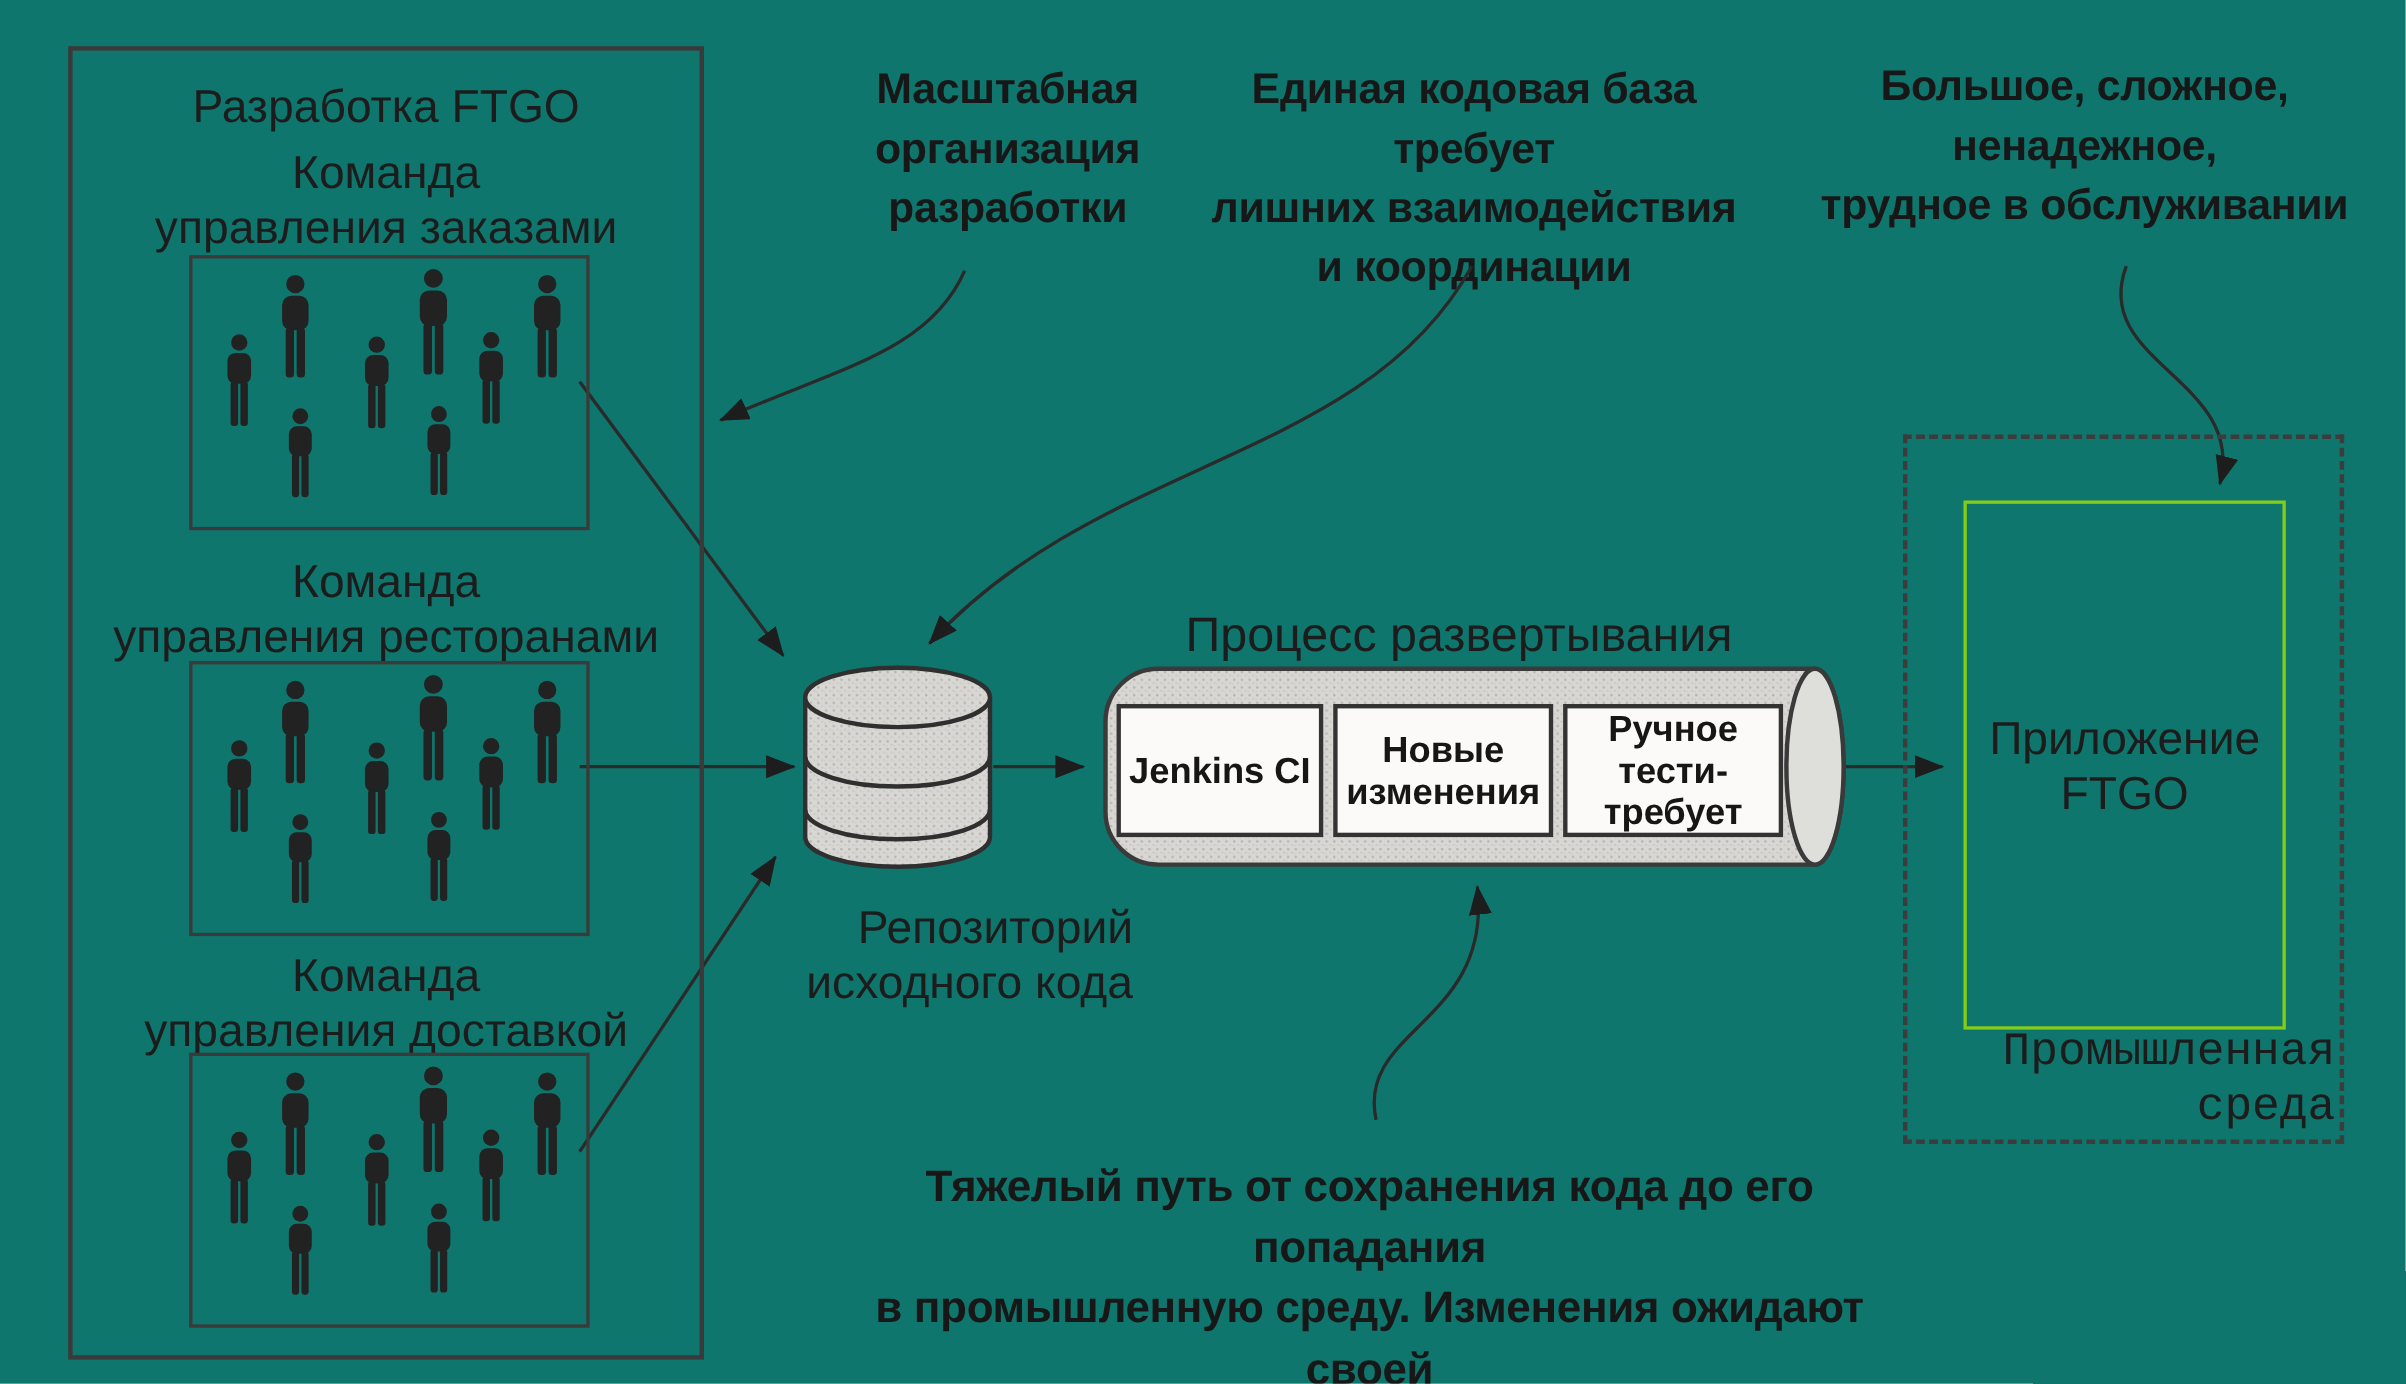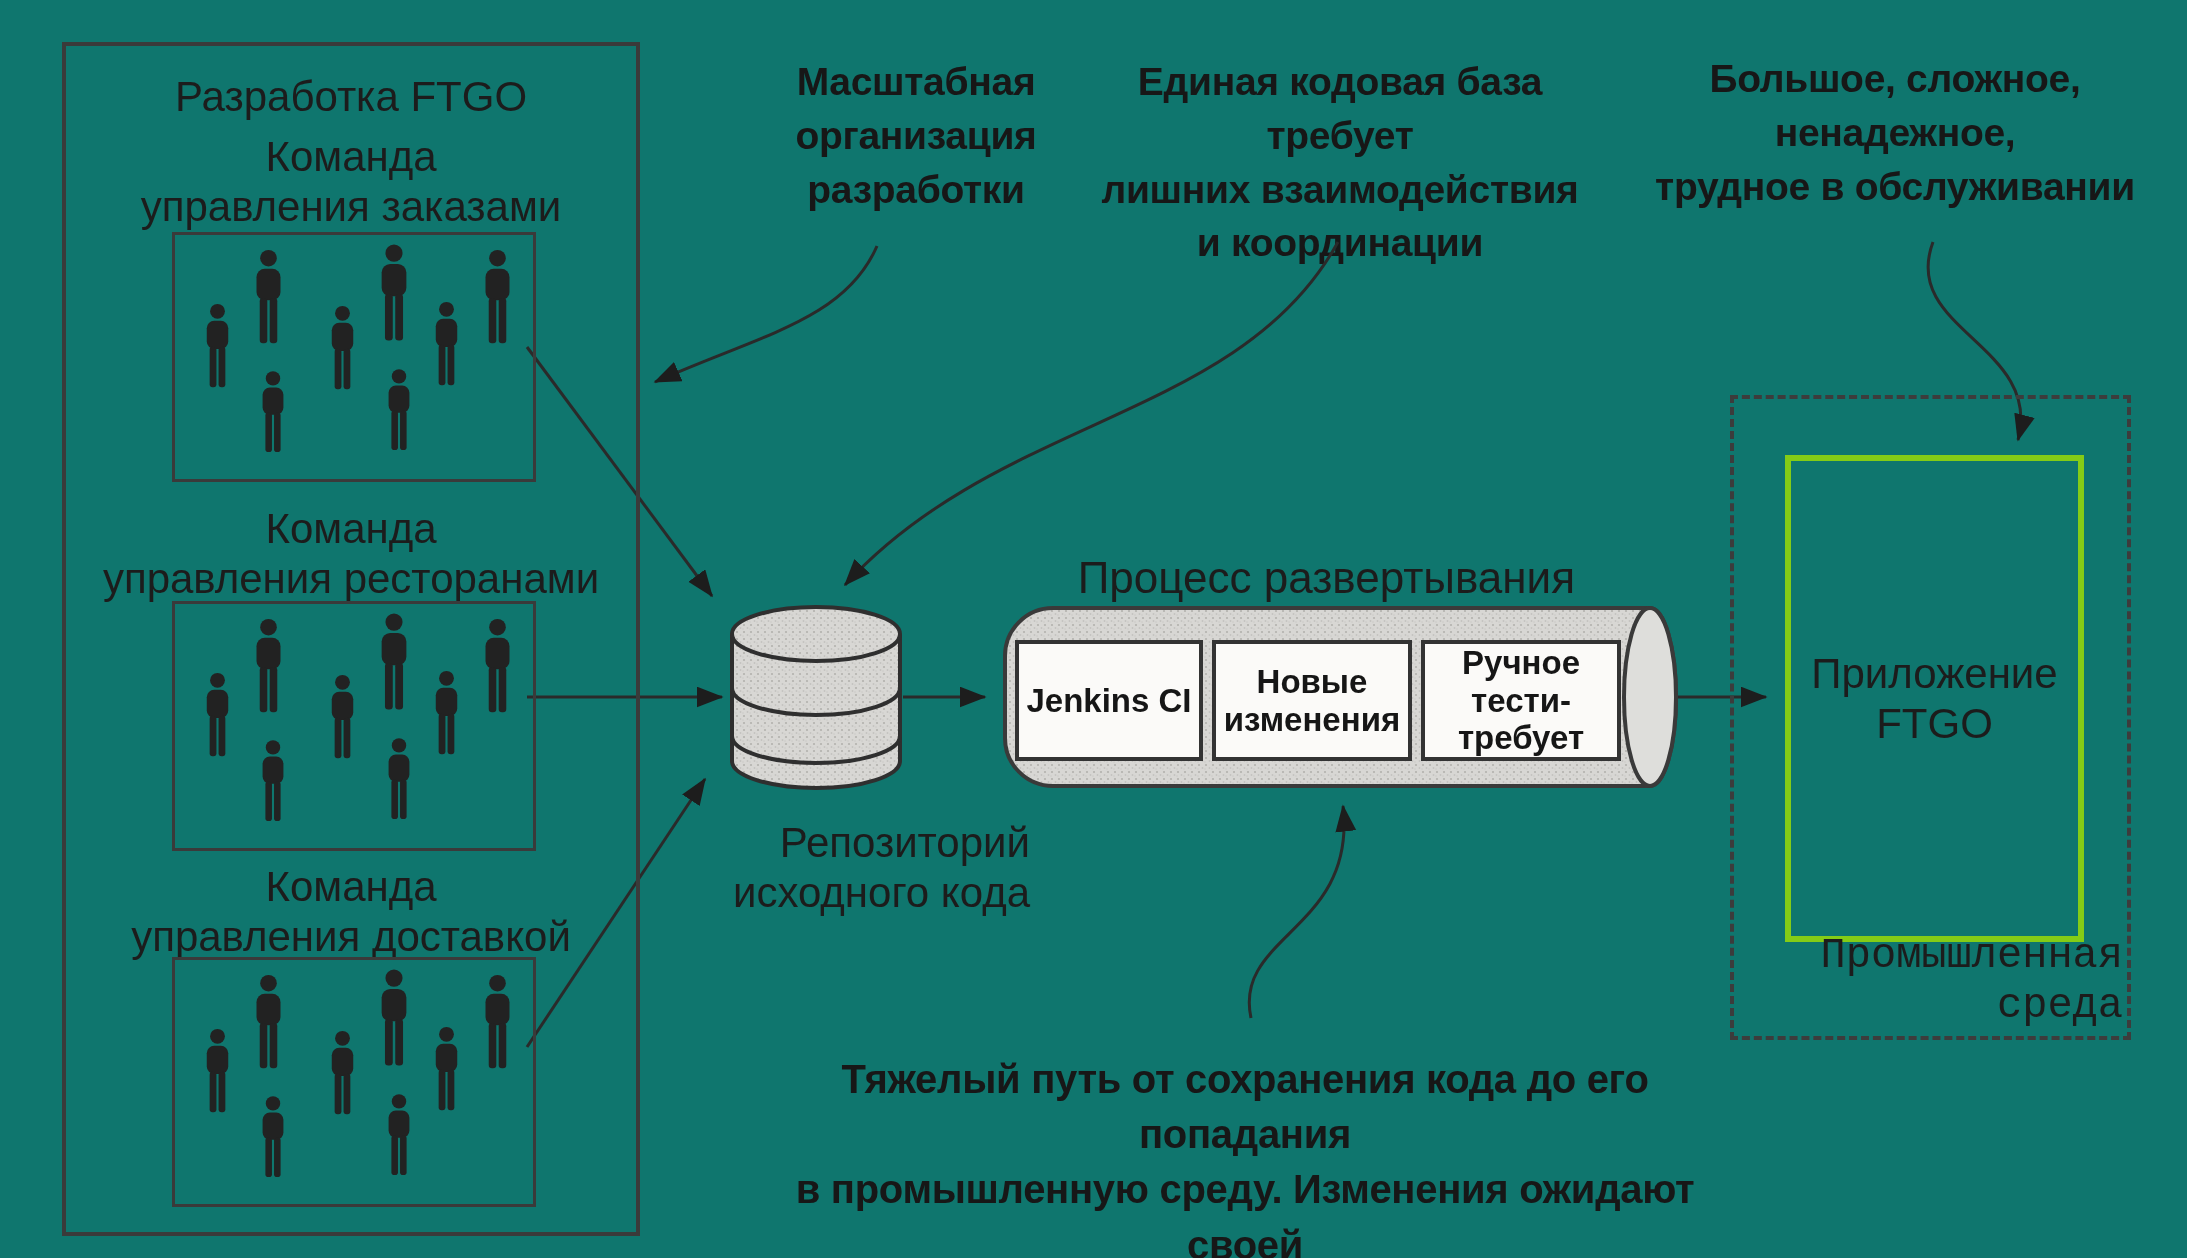--- a/index.html
+++ b/index.html
@@ -18,21 +18,21 @@
   .team-label{left:-20px;width:610px;}
   .people-box{left:106px;width:358px;height:244px;border:3px solid #3a3a3a;background:transparent;}
   .person{position:absolute;}
   
   #diagram-svg{left:0;top:0;z-index:1;}
   
   .stage-box{border:4px solid #333;background:#fbfaf8;display:flex;align-items:center;justify-content:center;
     text-align:center;font-weight:700;font-size:33px;line-height:1.14;white-space:pre-line;z-index:3;color:#161616;}
   
   #prod-box{left:1730px;top:395px;width:393px;height:637px;border:4px dashed #3c3c3c;background:transparent;z-index:2;}
-  #app-box{left:1785px;top:455px;width:287px;height:475px;border:6px solid #84cc16;background:transparent;z-index:2;
+  #app-box{left:1785px;top:455px;width:287px;height:475px;border:3px solid #84cc16;background:transparent;z-index:2;
     display:flex;align-items:center;justify-content:center;}
   .z3{z-index:3;text-align:right;}
 </style>
 </head>
 <body>
 
 <div id="canvas">
 
   <svg id="diagram-svg" class="abs" width="2187" height="1258" viewBox="0 0 2187 1258">
     <defs>

